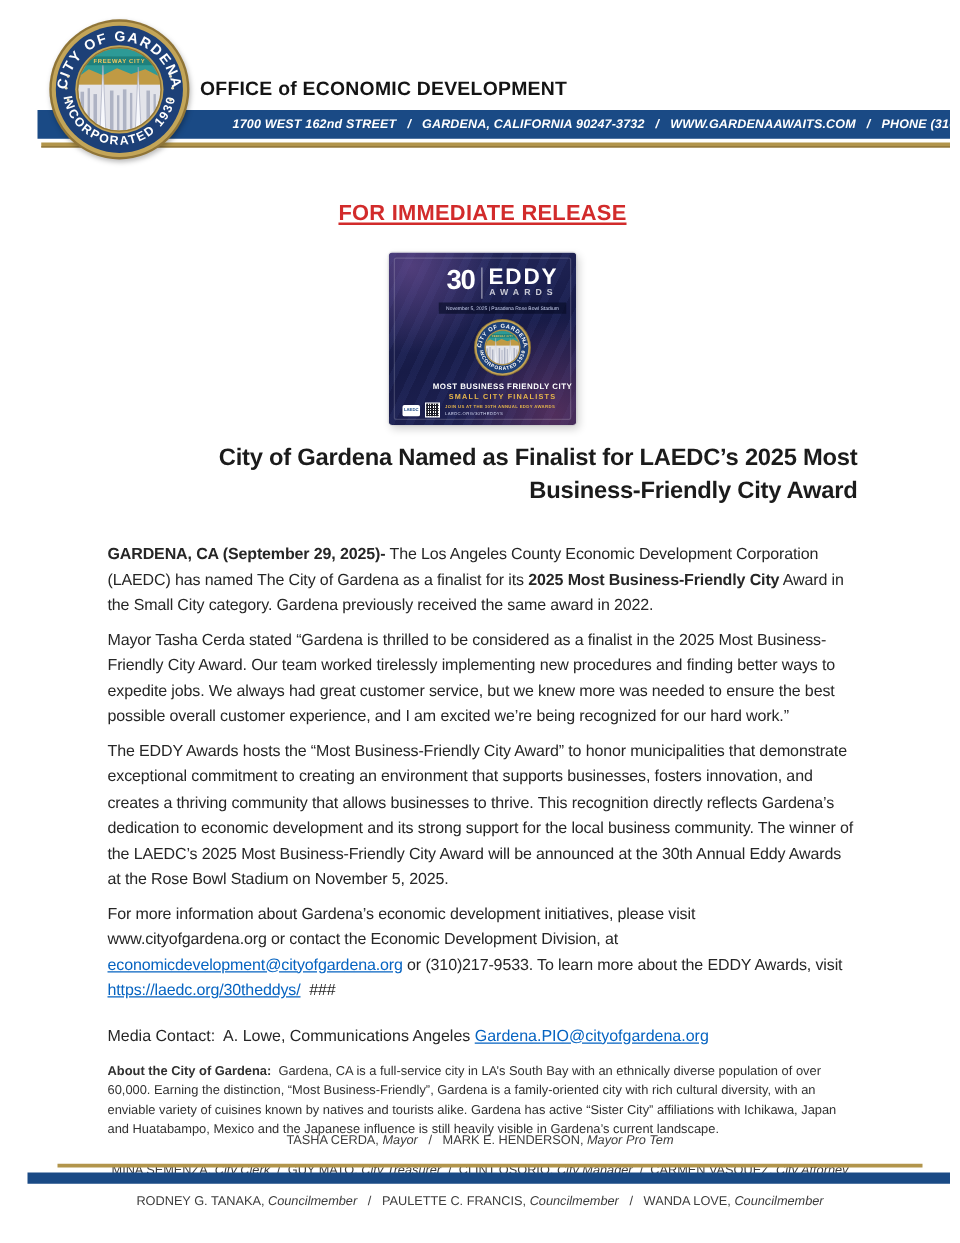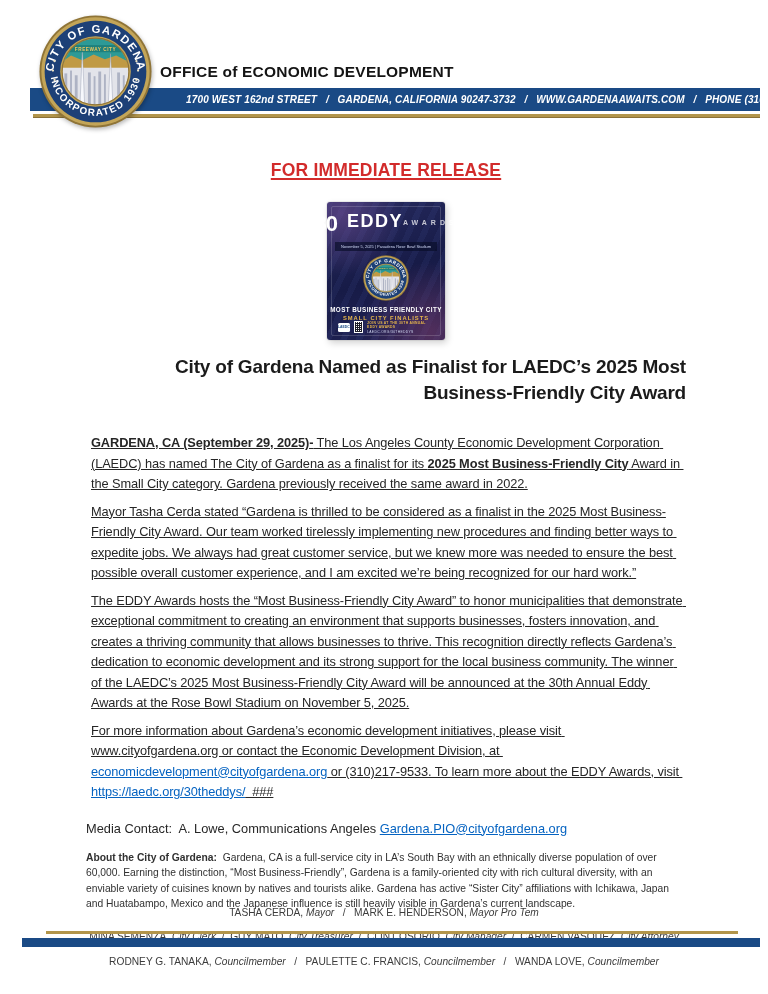--- a/index.html
+++ b/index.html
@@ -39,29 +39,30 @@
 
   
   .flyer {
     width:118px; height:138px; margin:21px auto 12px; position:relative; border-radius:3px;
     background:
       radial-gradient(circle at 12% 8%, rgba(118,80,150,.55) 0%, rgba(118,80,150,0) 38%),
       radial-gradient(circle at 88% 94%, rgba(140,60,100,.45) 0%, rgba(140,60,100,0) 42%),
       repeating-linear-gradient(115deg, rgba(120,150,255,.06) 0 6px, rgba(120,150,255,0) 6px 14px),
       linear-gradient(160deg, #272b60 0%, #171b47 52%, #222457 100%);
     box-shadow:0 0 0 1px rgba(0,0,0,.06), 2px 3px 7px rgba(0,0,0,.18);
+    padding-left:32px;
   }
   .flyer::before {
     content:""; position:absolute; inset:4px; border:1px solid rgba(255,255,255,.17);
     border-radius:2px; pointer-events:none;
   }
   .flyer-top { display:flex; justify-content:center; align-items:flex-start; gap:5px; padding-top:11px; }
   .flyer-30 { font-size:22px; font-weight:bold; color:#fff; line-height:22px; letter-spacing:-1px; }
   .flyer-divider { width:1px; height:25px; background:rgba(255,255,255,.55); margin-top:1px; }
-  .flyer-title-col { display:flex; flex-direction:row; align-items:center; }
+  .flyer-title-col { display:flex; flex-direction:column; align-items:center; }
   .flyer-title { font-size:18px; font-weight:bold; color:#fff; line-height:16px; letter-spacing:1.5px; }
   .flyer-subtitle { font-size:7px; font-weight:bold; color:rgba(255,255,255,.75); letter-spacing:4px; margin-top:2px; }
   .flyer-event {
     margin:3px 8px 0; text-align:center; font-size:4px; color:#cdd6f5;
     background:rgba(8,12,38,.65); padding:1.5px 0 2px; white-space:nowrap; overflow:hidden;
   }
   .flyer-seal { display:block; margin:4px auto 0; width:46px; height:46px; }
   .flyer-award1 { margin-top:5px; text-align:center; color:#fff; font-weight:bold; font-size:6.3px; letter-spacing:.4px; }
   .flyer-award2 { margin-top:2px; text-align:center; color:#e6b64c; font-weight:bold; font-size:5.8px; letter-spacing:1px; }
   .flyer-bottom { position:absolute; left:11px; right:9px; bottom:6px; display:flex; align-items:center; gap:4px; }
@@ -79,21 +80,21 @@
   .flyer-captions { display:flex; flex-direction:column; gap:1.5px; }
   .cap1 { font-size:3.4px; color:#e6b64c; font-weight:bold; letter-spacing:.3px; }
   .cap2 { font-size:3.4px; color:#cfd4ee; letter-spacing:.3px; }
 
   
   .headline {
     margin:14px auto 0; max-width:600px; text-align:right; font-size:19px;
     line-height:26px; font-weight:bold; color:#1b1b1b; letter-spacing:-.2px;
   }
   .body-copy { margin-top:27px; font-size:12.8px; line-height:20.5px; letter-spacing:-.1px; }
-  .para { margin:0 0 7px 5px; white-space:pre-wrap;text-decoration:underline; }
+  .para { margin:0 0 7px 0; white-space:pre-wrap; }
   .bd { font-weight:bold; }
   .it { font-style:italic; }
   .lnk { color:#0563c1; text-decoration:underline; }
   .media-line { margin-top:18px; font-size:12.8px; white-space:pre-wrap; }
   .about { margin-top:14px; font-size:10.3px; line-height:15.5px; color:#313131; white-space:pre-wrap; }
 
   
   .officials {
     position:absolute; left:0; right:0; top:895px; text-align:center;
     font-size:10.2px; line-height:12.4px; color:#3c3c3c;

